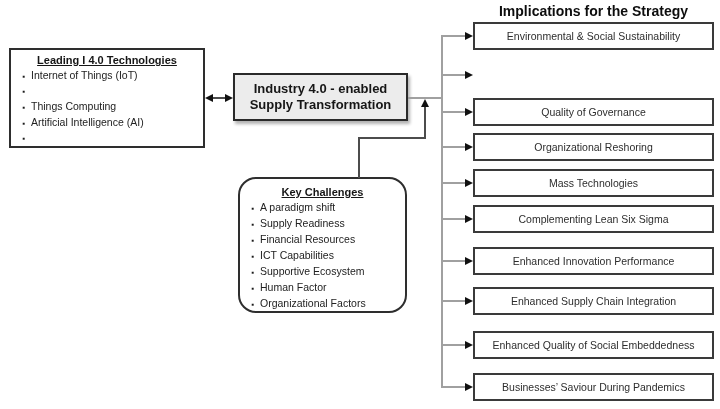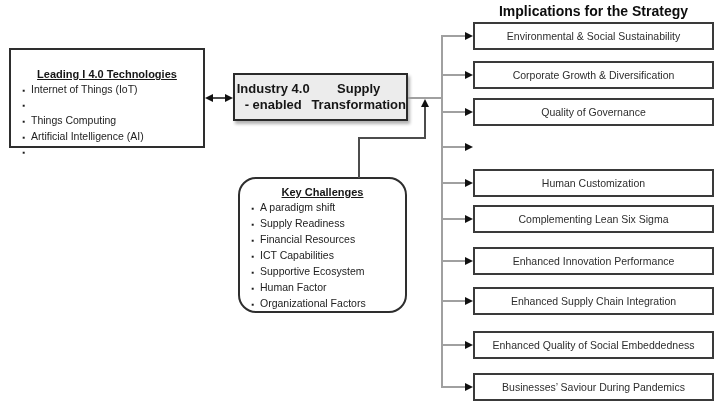--- a/index.html
+++ b/index.html
@@ -12,28 +12,28 @@
     color: #1f1f1f;
     overflow: hidden;
   }
 
   
   .box { position: absolute; box-sizing: border-box; background: #ffffff; }
 
   #left-box {
     left: 9px; top: 48px; width: 196px; height: 100px;
     border: 2px solid #2e2e2e;
-    padding: 17px 6px 2px 6px;
+    padding: 3px 6px 2px 6px;
   }
   #center-box {
     left: 233px; top: 73px; width: 175px; height: 48px;
     border: 2px solid #2a2a2a;
     background: #ececec;
     box-shadow: 2px 3px 3px rgba(0,0,0,0.30);
-    display: flex; flex-direction: row; align-items: center; justify-content: center;
+    display: flex; flex-direction: column; align-items: center; justify-content: center;
     font-weight: bold; font-size: 13px; line-height: 16px; color: #161616;
     text-align: center;
   }
   #challenges-box {
     left: 238px; top: 177px; width: 169px; height: 136px;
     border: 2px solid #2e2e2e; border-radius: 18px;
     padding: 6px 6px 2px 6px;
   }
 
   .box-title {
@@ -158,23 +158,23 @@
       <div class="list-row">
           <span class="bullet">▪</span>
           <span class="li-text">Organizational Factors</span>
         </div>
     </div>
   </div>
 
   <div id="strategy-title">Implications for the Strategy</div>
 
   <div class="strategy-box" style="top:22px">Environmental &amp; Social Sustainability</div>
-  <div class="strategy-box" style="top:61px">Corporate Growth &amp; Diversification</div>
   <div class="strategy-box" style="top:98px">Quality of Governance</div>
-  <div class="strategy-box" style="top:169px">Human Customization</div>
+  <div class="strategy-box" style="top:133px">Organizational Reshoring</div>
+  <div class="strategy-box" style="top:169px">Mass Technologies</div>
   <div class="strategy-box" style="top:205px">Complementing Lean Six Sigma</div>
   <div class="strategy-box" style="top:247px">Enhanced Innovation Performance</div>
   <div class="strategy-box" style="top:287px">Enhanced Supply Chain Integration</div>
   <div class="strategy-box" style="top:331px">Enhanced Quality of Social Embeddedness</div>
   <div class="strategy-box" style="top:373px">Businesses’ Saviour During Pandemics</div>
 
   <div class="h-line dark" style="left:210px; top:97px; width:20px;"></div>
   <div class="arrow-left" style="left:205px; top:94px;"></div>
   <div class="arrow-right" style="left:225px; top:94px;"></div>
 

